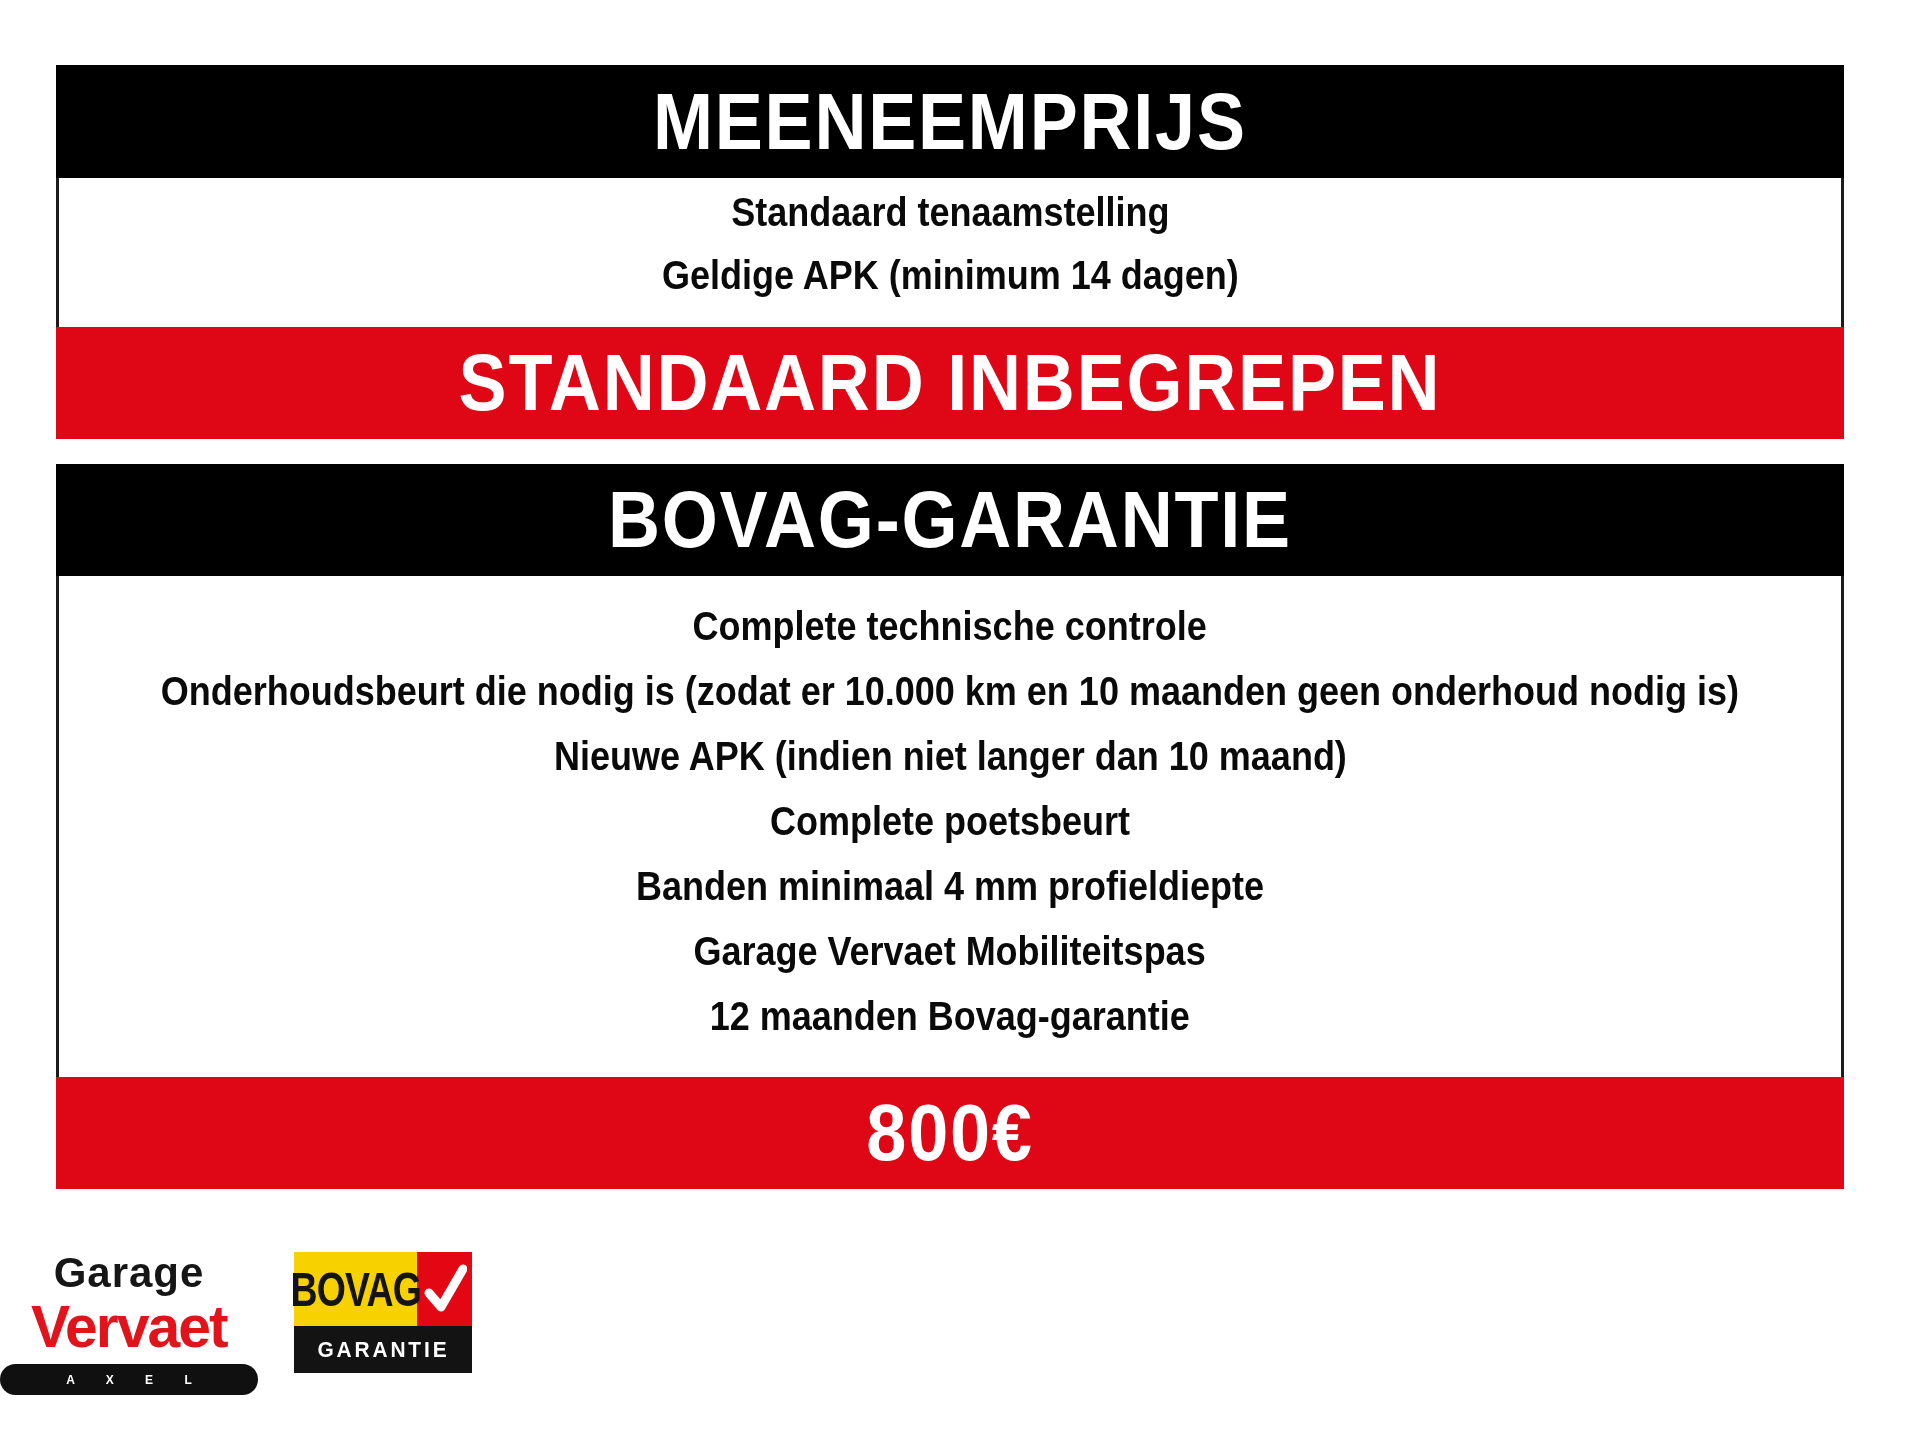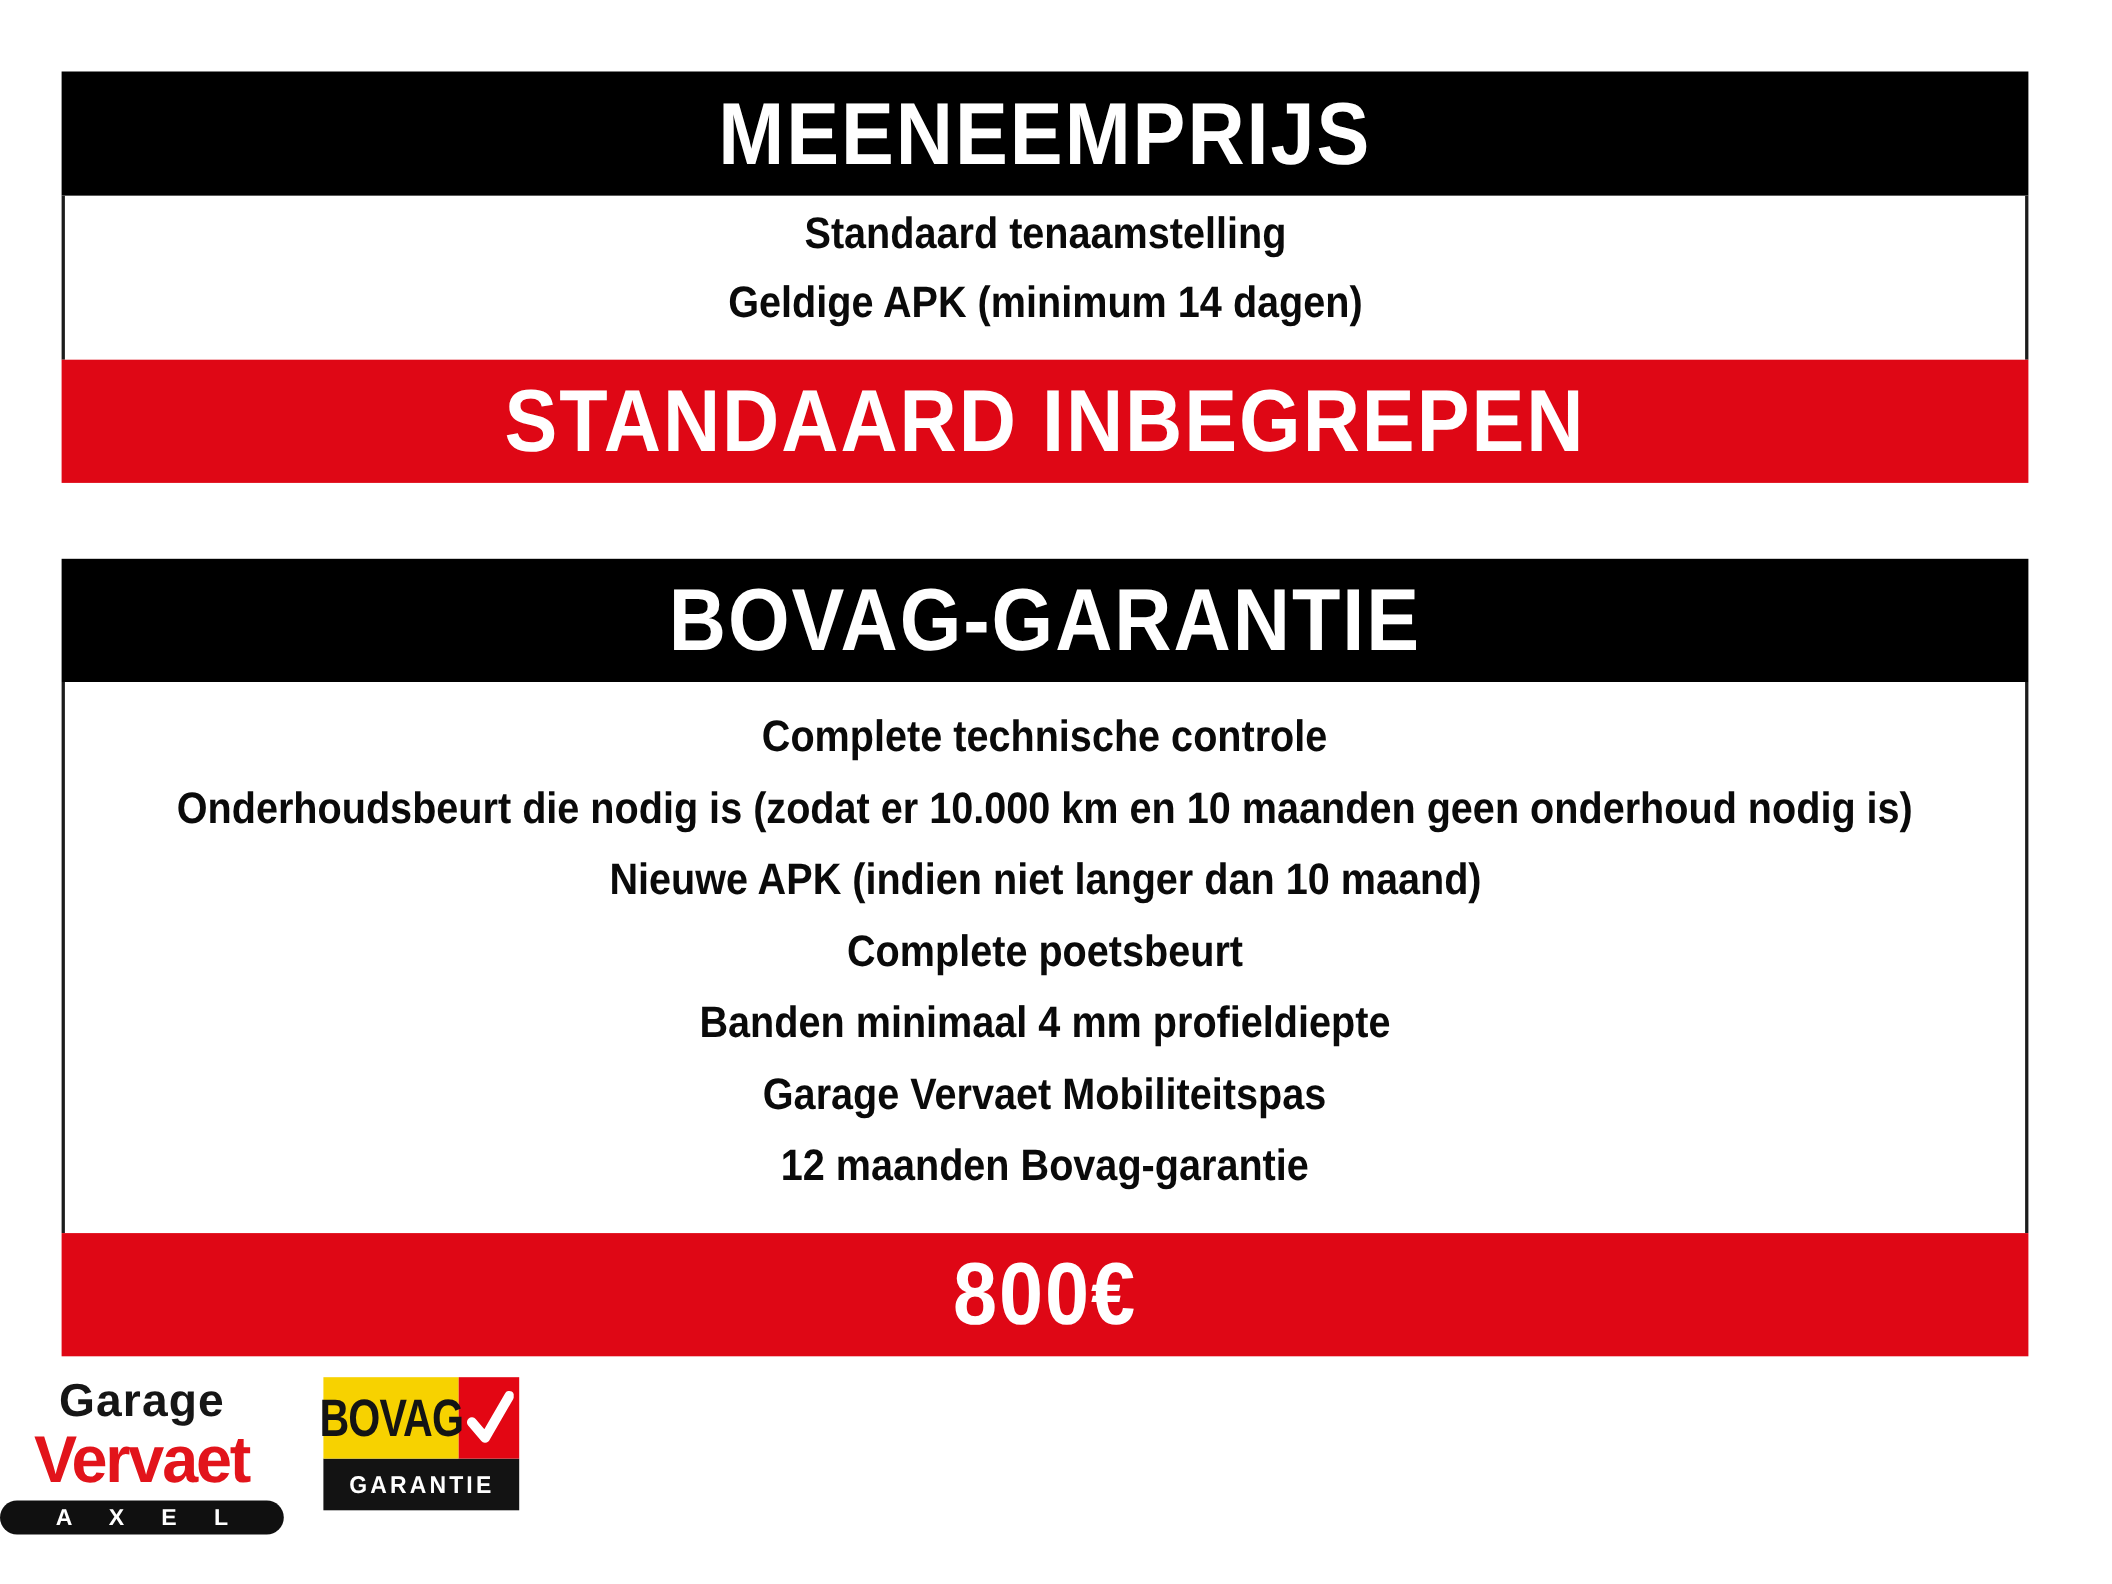--- a/index.html
+++ b/index.html
@@ -17,21 +17,21 @@
     font-family: "Liberation Sans", sans-serif;
     position: relative;
     overflow: hidden;
   }
   .card {
     position: absolute;
     left: 56px;
     width: 1788px;
   }
   .card-meeneemprijs { top: 65px; }
-  .card-bovag { top: 464px; margin-top: 44px; }
+  .card-bovag { top: 464px; }
 
   .bar {
     display: flex;
     align-items: center;
     justify-content: center;
     width: 100%;
   }
   .bar-black { background: var(--bar_black); height: 112px; }
   .bar-red   { background: var(--bar_red);   height: 112px; }
   .card-meeneemprijs .bar-black { height: 113px; }
@@ -107,21 +107,21 @@
     margin-top: 7px;
     background: #101010;
     border-radius: 16px;
     height: 31px;
     width: 258px;
     display: flex;
     align-items: center;
     justify-content: center;
     color: #ffffff;
     font-weight: 700;
-    font-size: 21px;
+    font-size: 12px;
     letter-spacing: 14px;
     text-indent: 14px;
     white-space: pre;
   }
 
   .bovag-logo { width: 178px; }
   .bovag-top { display: flex; height: 74px; width: 100%; }
   .bovag-yellow {
     width: 123px;
     background: var(--bovag_yellow);

